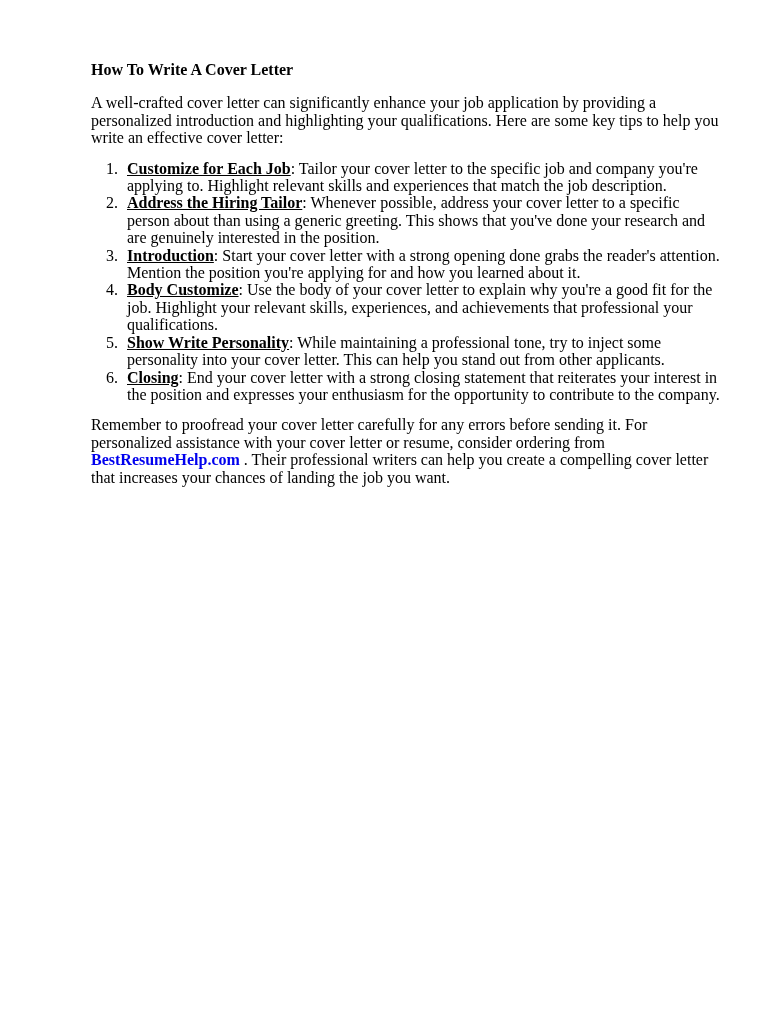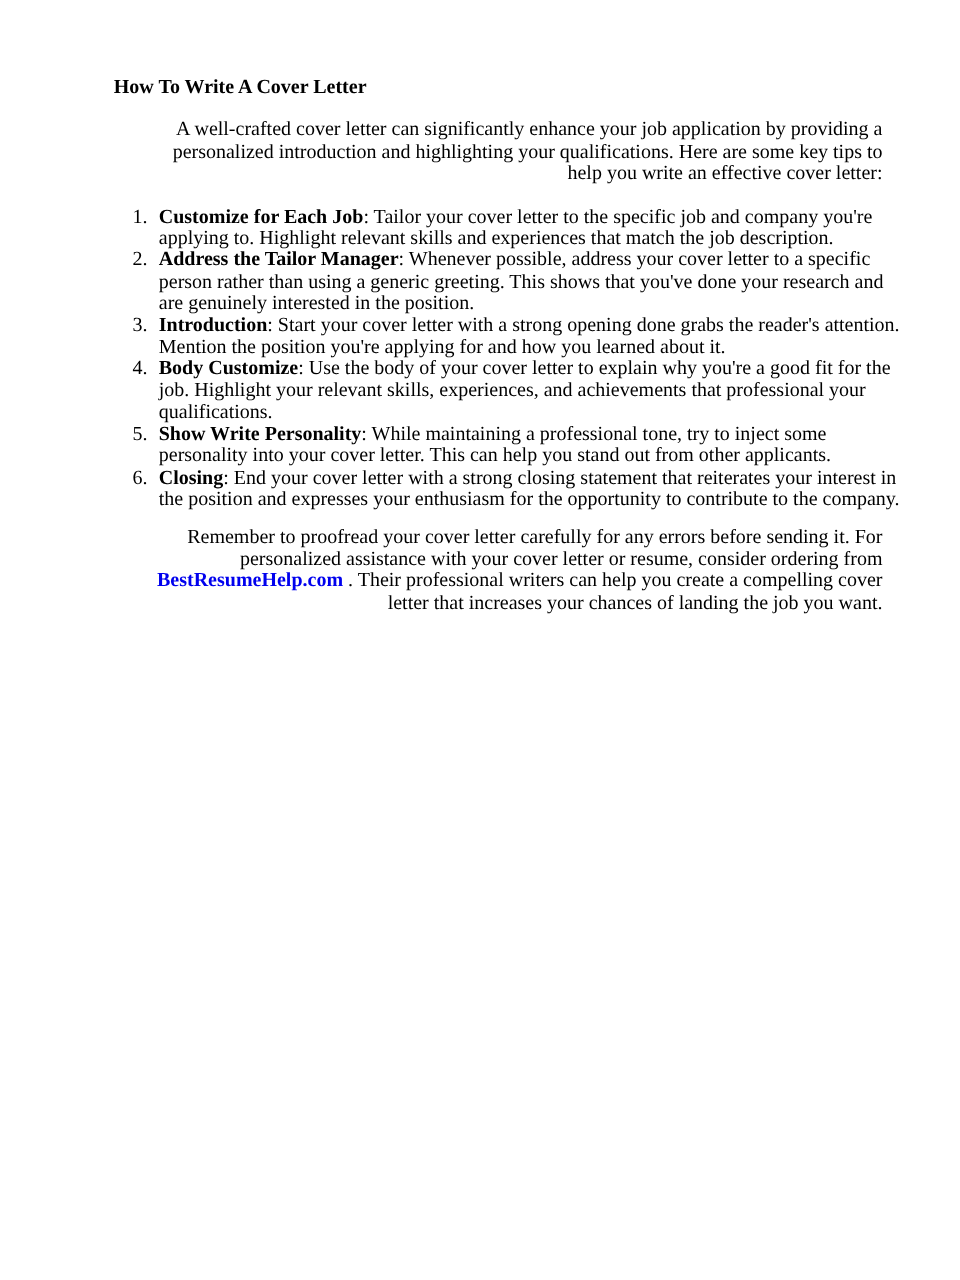--- a/index.html
+++ b/index.html
@@ -24,40 +24,40 @@
     top: 61px;
     width: 632px;
   }
   .doc-title {
     font-size: 16px;
     font-weight: bold;
     margin: 0 0 16px 0;
     line-height: 17.4px;
   }
   .para {
-    margin: 17px;
-    text-align: right;
+    margin: 0;
   }
   ol.tips {
     list-style: none;
     margin: 13px 0 0 0;
     padding: 0;
   }
   ol.tips li {
     position: relative;
     padding-left: 36px;
     margin: 0;
   }
   ol.tips .num {
     position: absolute;
     left: 15px;
     top: 0;
   }
   .term {
     font-weight: bold;
+    text-decoration: underline;
   }
   .closing {
     margin-top: 13px;
   }
   a.doc-link {
     font-weight: bold;
     text-decoration: none;
     cursor: pointer;
   }
 </style>
@@ -69,21 +69,21 @@
 
     <h1 class="doc-title">How To Write A Cover Letter</h1>
 
     <p class="para">A well-crafted cover letter can significantly enhance your job application by providing a personalized introduction and highlighting your qualifications. Here are some key tips to help you write an effective cover letter:</p>
 
     <ol class="tips">
       <li>
         <span class="num">1.</span><span class="term">Customize for Each Job</span><span>: Tailor your cover letter to the specific job and company you're applying to. Highlight relevant skills and experiences that match the job description.</span>
       </li>
       <li>
-        <span class="num">2.</span><span class="term">Address the Tailor Manager</span><span>: Whenever possible, address your cover letter to a specific person rather than using a generic greeting. This shows that you've done your research and are genuinely interested in the position.</span>
+        <span class="num">2.</span><span class="term">Address the Hiring Tailor</span><span>: Whenever possible, address your cover letter to a specific person about than using a generic greeting. This shows that you've done your research and are genuinely interested in the position.</span>
       </li>
       <li>
         <span class="num">3.</span><span class="term">Introduction</span><span>: Start your cover letter with a strong opening done grabs the reader's attention. Mention the position you're applying for and how you learned about it.</span>
       </li>
       <li>
         <span class="num">4.</span><span class="term">Body Customize</span><span>: Use the body of your cover letter to explain why you're a good fit for the job. Highlight your relevant skills, experiences, and achievements that professional your qualifications.</span>
       </li>
       <li>
         <span class="num">5.</span><span class="term">Show Write Personality</span><span>: While maintaining a professional tone, try to inject some personality into your cover letter. This can help you stand out from other applicants.</span>
       </li>

